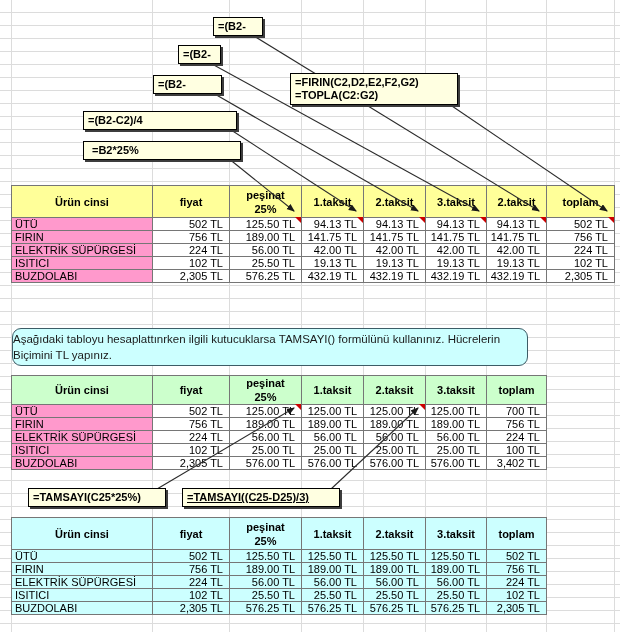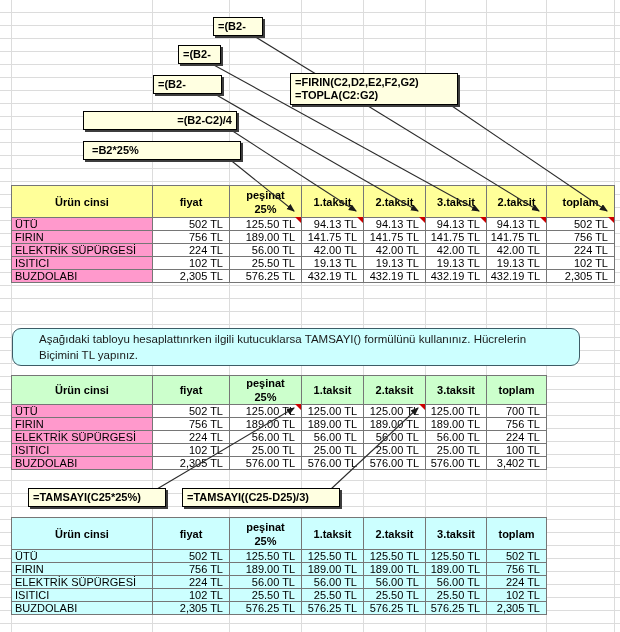--- a/index.html
+++ b/index.html
@@ -27,21 +27,21 @@
 
   .callout{
     position:absolute;z-index:6;background:var(--calloutbg);
     border:1px solid #000;box-shadow:2px 2px 0 #3d3d3d;
     font-size:11px;font-weight:bold;line-height:13px;
     padding:2px 4px;white-space:nowrap;overflow:hidden;color:#000;
   }
   .note{
     position:absolute;left:12px;top:328px;width:514px;z-index:3;
     background:var(--notebg);border:1px solid #3d5c66;border-radius:9px;
-    font-size:11.5px;line-height:16px;color:#1a1a1a;padding:2px 26px;
+    font-size:11.5px;line-height:16px;color:#1a1a1a;padding:2px 0;
   }
   svg.arrows{position:absolute;left:0;top:0;z-index:5;pointer-events:none;}
 </style>
 </head>
 <body>
 
 <div id="stage">
 
   <div id="vlines">
       <div class="vline" style="left: 11px;"></div>
@@ -309,21 +309,21 @@
 
   <div class="callout" style="left:178px;top:45px;width:33px;">=(B2-</div>
 
   <div class="callout" style="left:153px;top:75px;width:59px;">=(B2-</div>
 
   <div class="callout" style="left:290px;top:73px;width:158px;">
     <div>=FIRIN(C2,D2,E2,F2,G2)</div>
     <div>=TOPLA(C2:G2)</div>
   </div>
 
-  <div class="callout" style="left:83px;top:111px;width:144px;text-align:right;">=(B2-C2)/4</div>
+  <div class="callout" style="left:83px;top:111px;width:144px;">=(B2-C2)/4</div>
 
   <div class="callout" style="left:83px;top:141px;width:144px;padding-left:8px;">=B2*25%</div>
 
   <div class="callout" style="left:28px;top:488px;width:128px;">=TAMSAYI(C25*25%)</div>
 
-  <div class="callout" style="left:182px;top:488px;width:148px;">=TAMSAYI((C25-D25)/3)</div>
+  <div class="callout" style="left:182px;top:488px;width:148px;text-decoration:underline;">=TAMSAYI((C25-D25)/3)</div>
 
 </div>
 
 </body></html>

